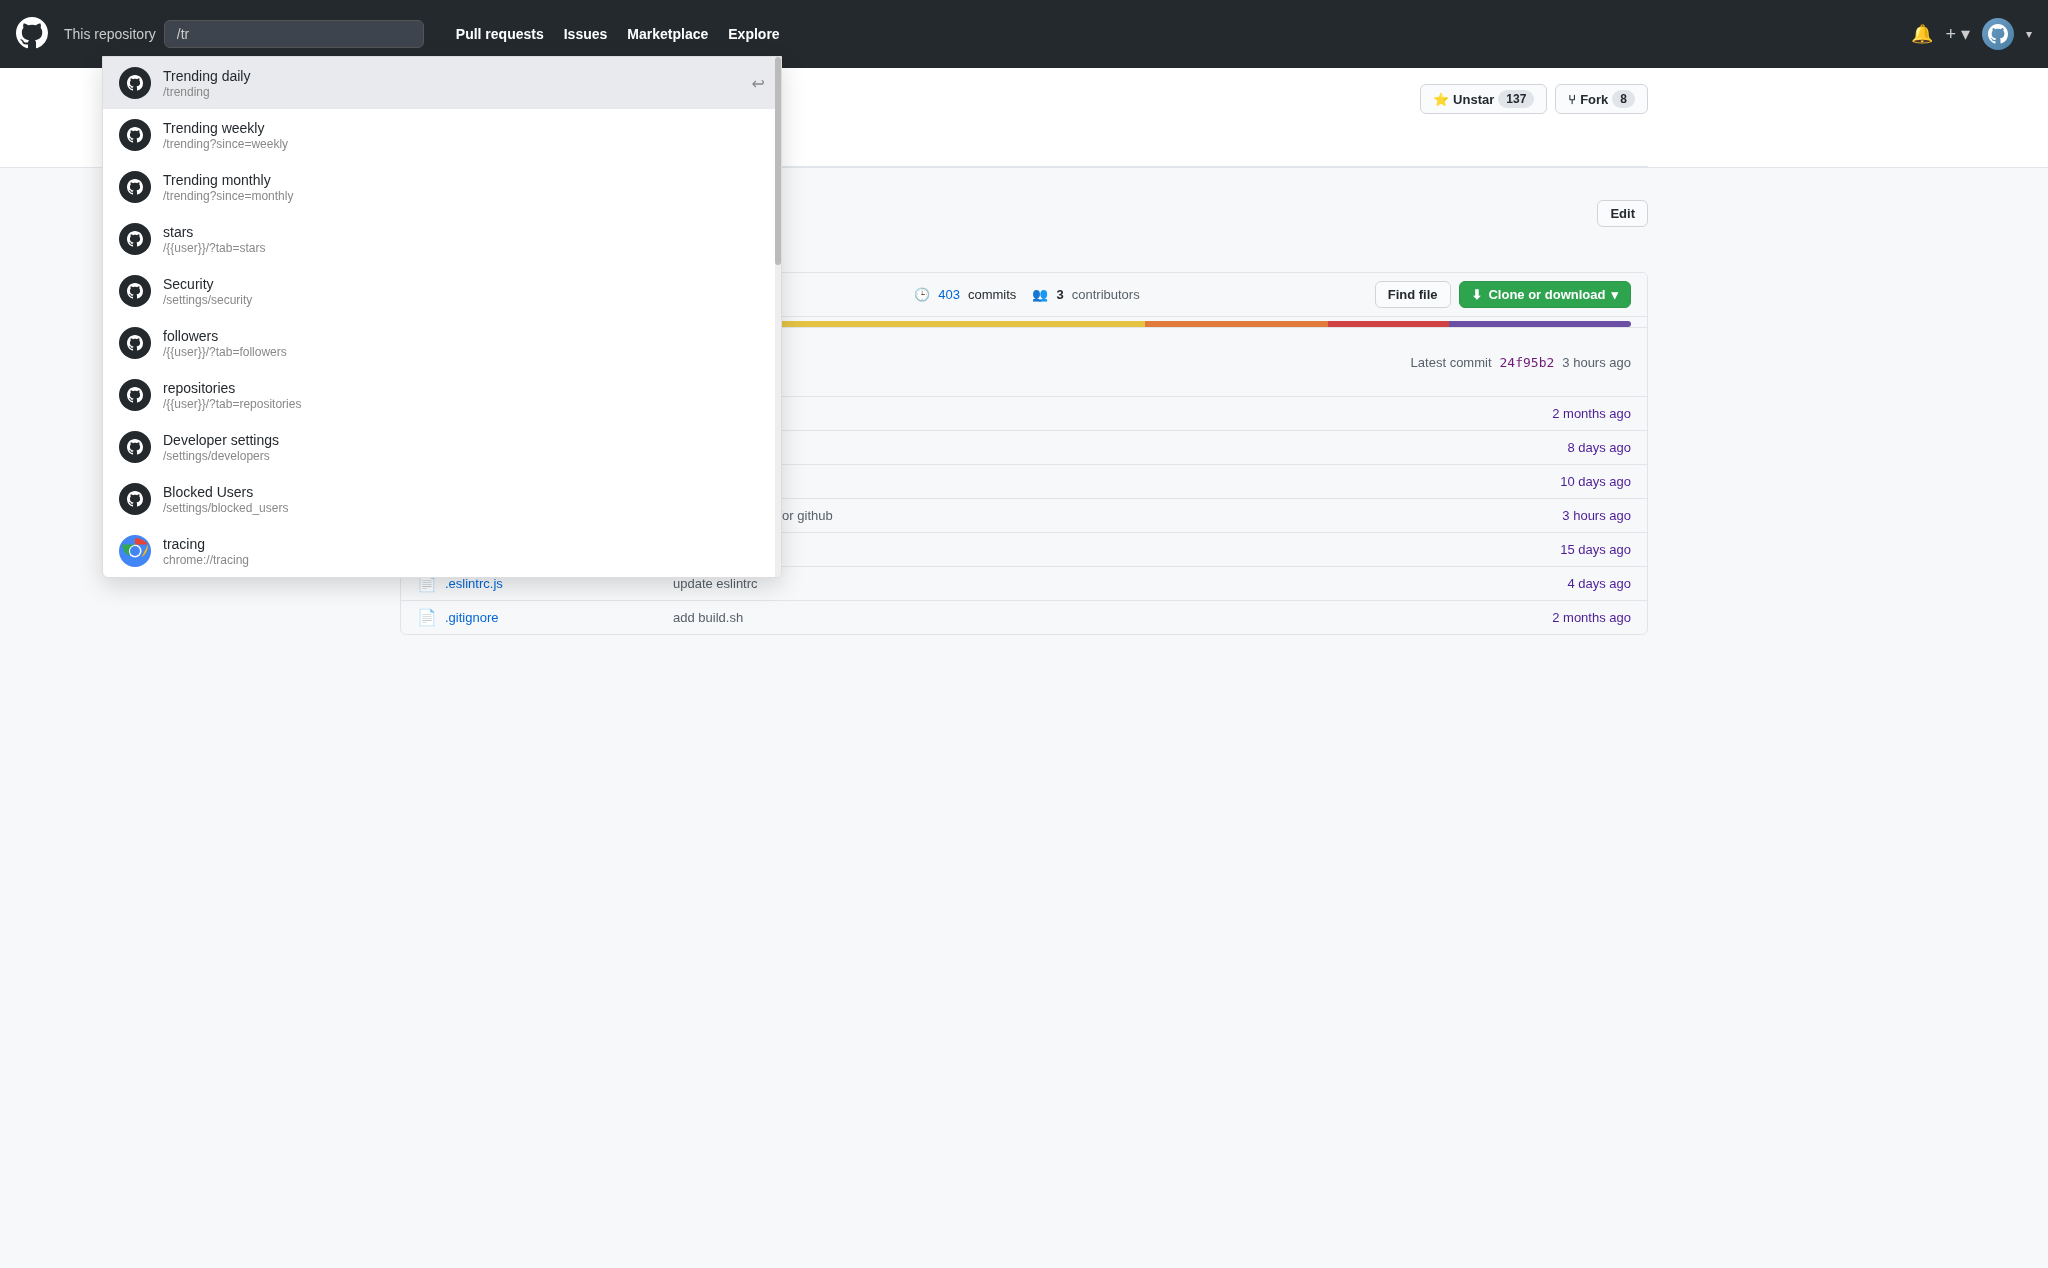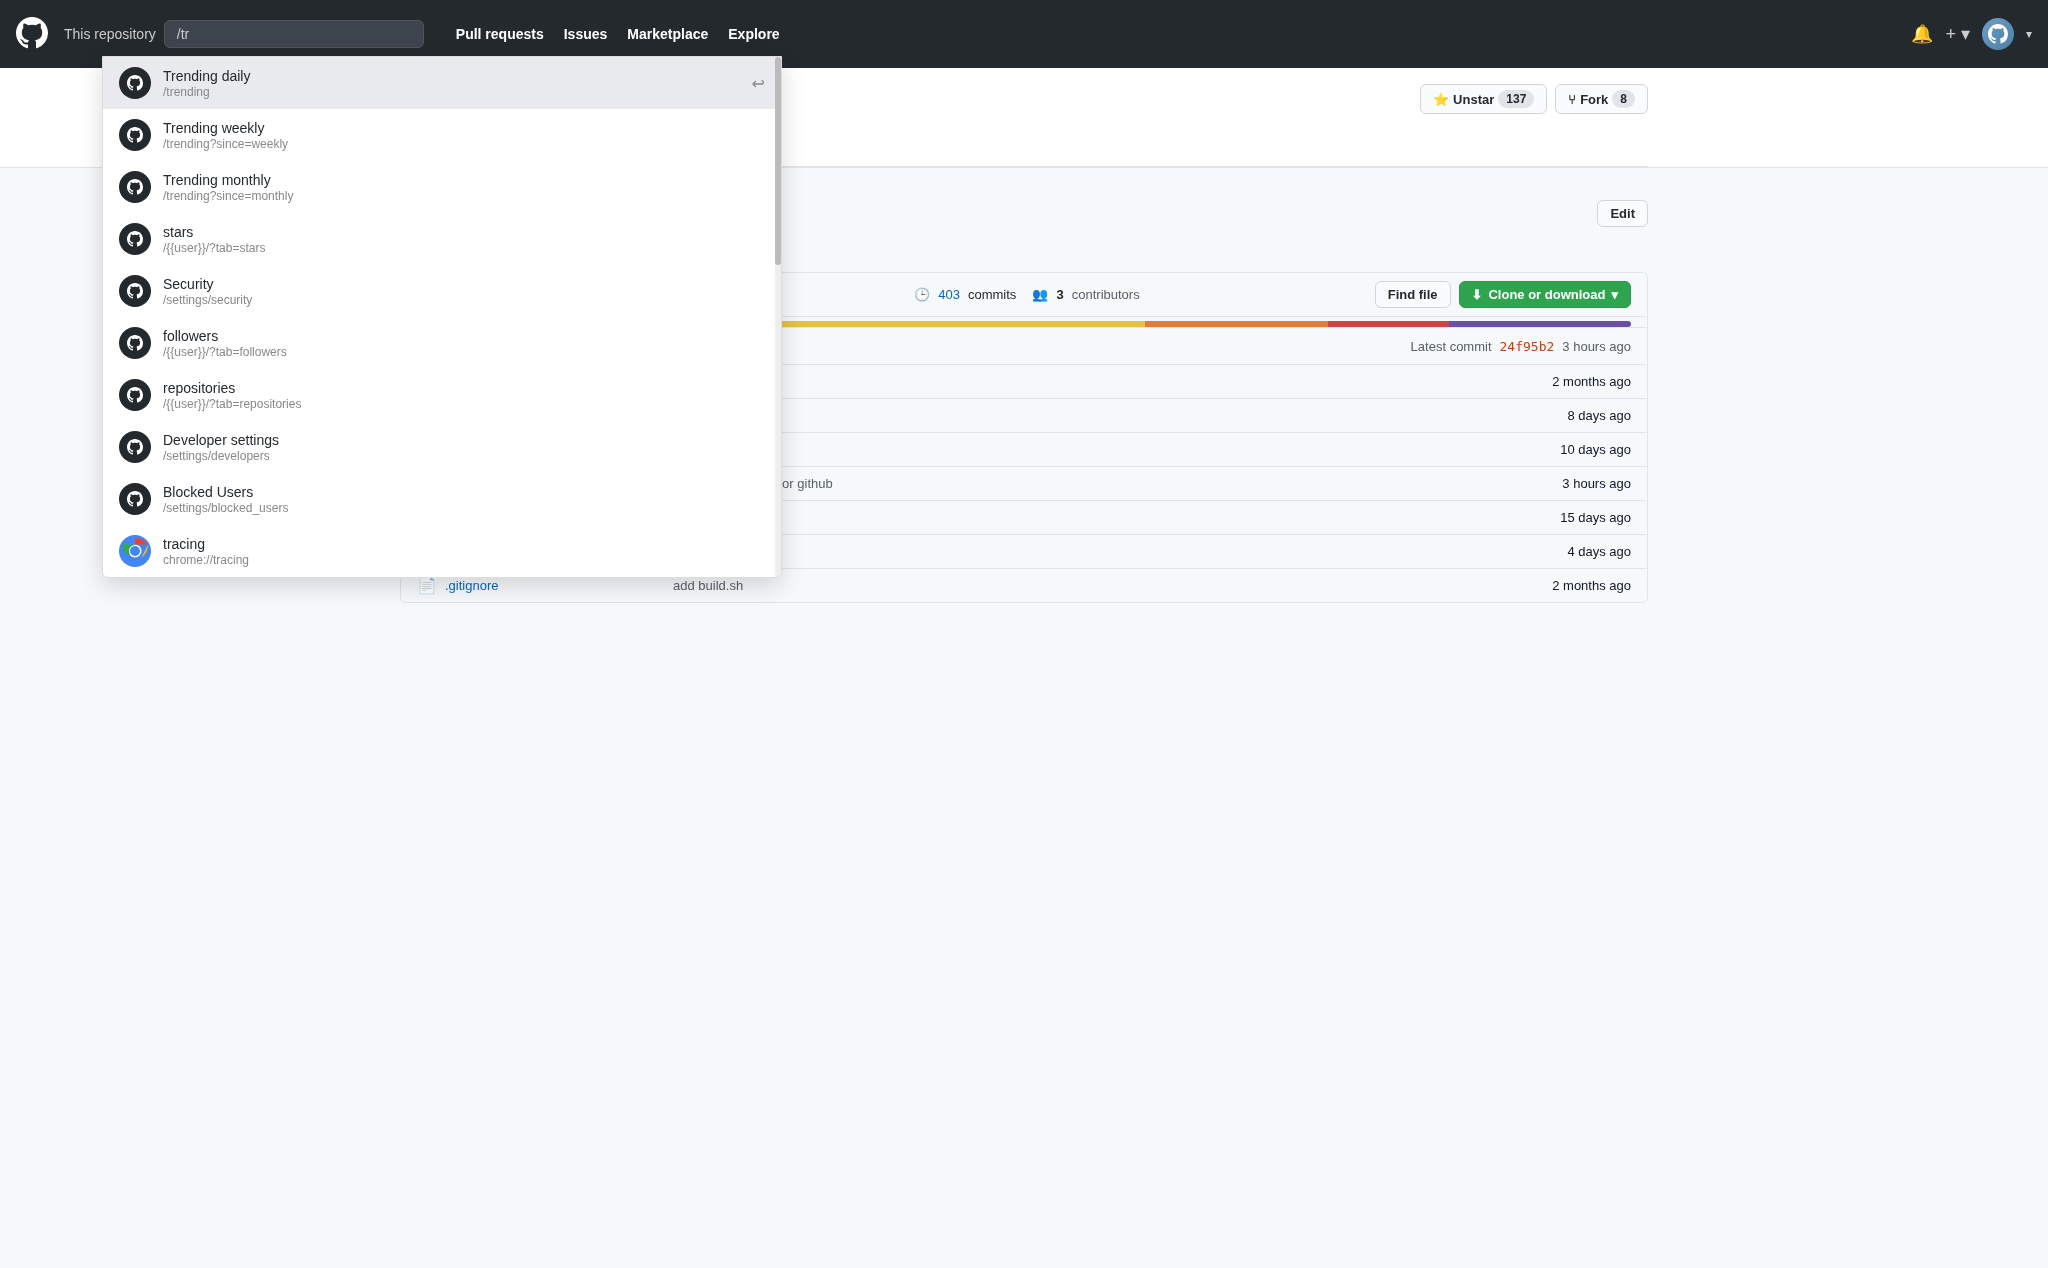--- a/index.html
+++ b/index.html
@@ -285,39 +285,39 @@
       font-size: 13px;
       font-weight: 600;
       cursor: pointer;
       border: 1px solid #2c974b;
     }
 
     
     .latest-commit-row {
       background: #f6f8fa;
       border-bottom: 1px solid #e1e4e8;
-      padding: 8px 16px;
+      padding: 24px 16px;
       display: flex;
       align-items: center;
       justify-content: space-between;
       font-size: 13px;
     }
     .commit-author {
       display: flex;
       align-items: center;
       gap: 8px;
     }
     .commit-avatar {
       width: 20px; height: 20px;
       border-radius: 50%;
       background: #6a9fb5;
     }
     .commit-msg { color: #24292e; }
     .commit-meta { color: #586069; }
-    .commit-sha { color: #c2410c; font-family: monospace; }
+    .commit-sha { color: #701a75; font-family: monospace; }
 
     
     .lang-bar {
       height: 6px;
       display: flex;
       border-radius: 3px;
       overflow: hidden;
       margin: 0 16px;
     }
     .lang-seg-yellow { flex: 0.6; background: #e4c343; }
@@ -331,21 +331,21 @@
       align-items: center;
       padding: 7px 16px;
       border-bottom: 1px solid #e1e4e8;
       font-size: 13px;
       gap: 8px;
     }
     .file-row:last-child { border-bottom: none; }
     .file-icon { color: #6a737d; font-size: 16px; width: 20px; text-align: center; flex-shrink: 0; }
     .file-name { color: #0366d6; cursor: pointer; flex: 0 0 220px; }
     .file-message { color: #586069; flex: 1; }
-    .file-time { color: #0f172a; text-align: right; white-space: nowrap; }
+    .file-time { color: #4c1d95; text-align: right; white-space: nowrap; }
 
     .contributors-section {
       display: flex;
       align-items: center;
       gap: 8px;
       font-size: 13px;
       color: #586069;
     }
     .contributors-section .count { font-weight: 700; color: #24292e; }
   </style>

